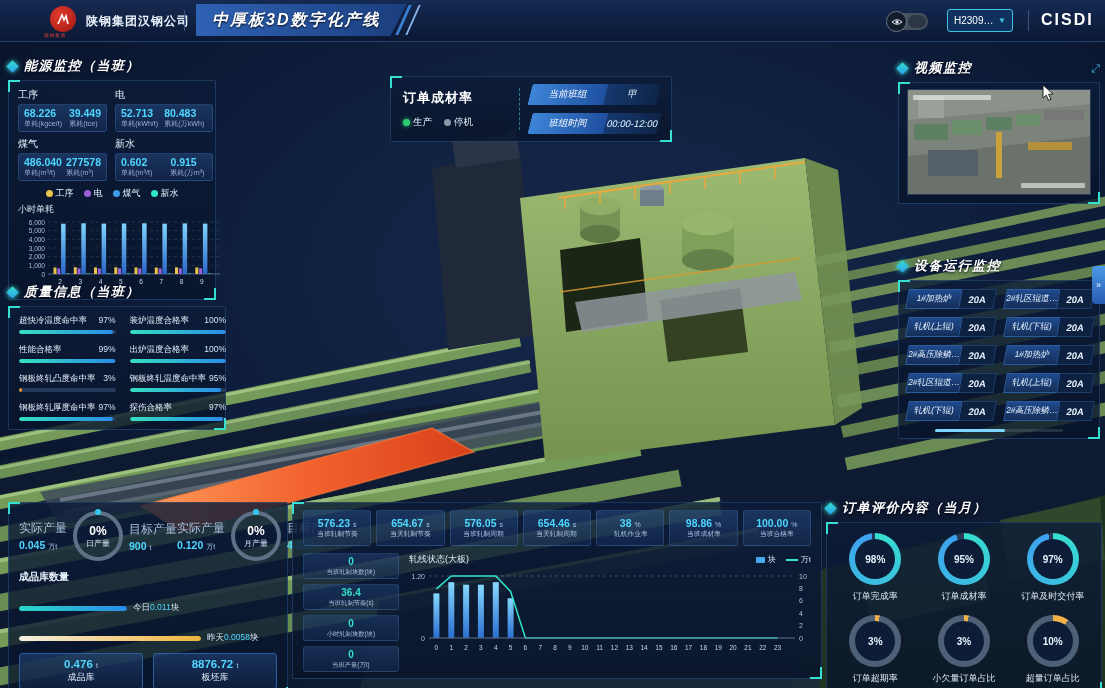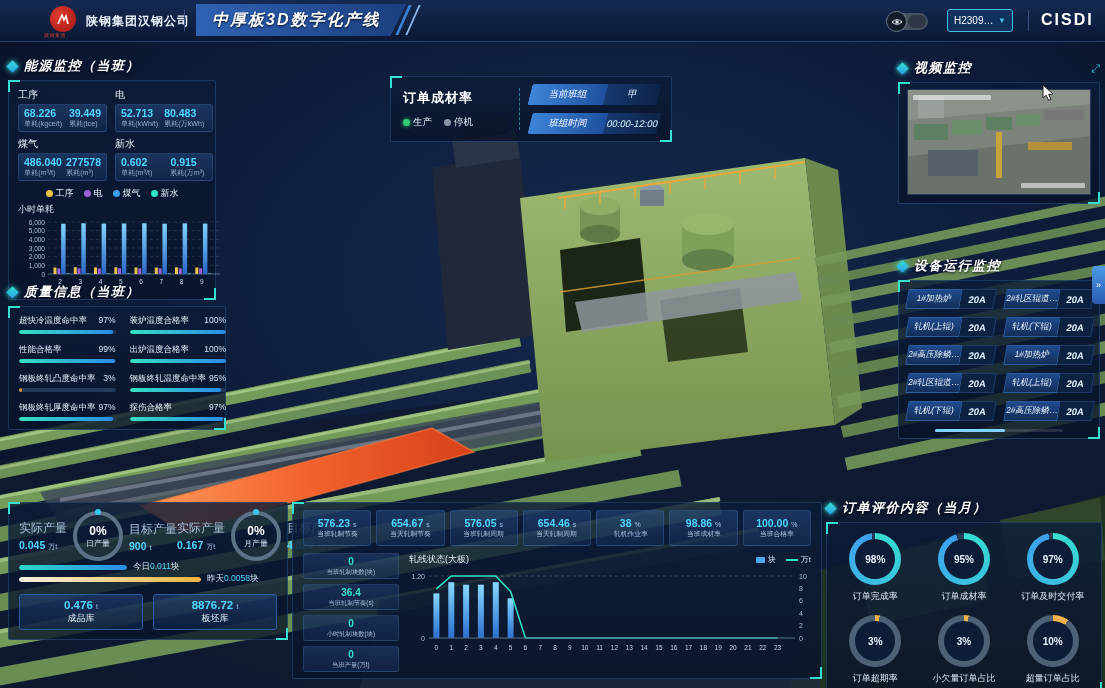--- a/index.html
+++ b/index.html
@@ -124,21 +124,21 @@
   .mini{display:flex;flex-direction:column;gap:2px;}
   .mlabel{font-size:12px;color:#a9c0dc;white-space:nowrap;}
   .mval{font-size:10.5px;font-weight:bold;color:#4fd6ff;white-space:nowrap;}
   .mval .u{font-size:7px;color:#9ec4e8;font-weight:normal;}
   .ring{position:relative;width:50px;height:50px;border:4px solid #5c7186;border-radius:50%;
     display:flex;flex-direction:column;align-items:center;justify-content:center;flex:none;}
   .ring::after{content:'';position:absolute;top:-6px;left:50%;margin-left:-3px;width:6px;height:6px;border-radius:50%;background:#35c8e8;}
   .ring .pct{font-size:12px;font-weight:bold;color:#fff;}
   .ring .rlabel{font-size:8px;color:#cfe0f2;}
   .stock-title{font-size:10px;font-weight:bold;color:#e8f1fb;margin-top:9px;}
-  .sbar{display:flex;align-items:center;gap:6px;margin-top:0;}
+  .sbar{display:flex;align-items:center;gap:6px;margin-top:18px;}
   .strack{height:5px;border-radius:3px;background:rgba(50,75,110,.55);overflow:hidden;flex:none;}
   .strack.t1{width:108px;}
   .strack.t2{width:182px;}
   .sfill{height:100%;border-radius:3px;}
   .sfill.cyan{background:linear-gradient(90deg,#2ad8c8,#2a8ce8);}
   .sfill.gold{background:linear-gradient(90deg,#f4f0e0,#f0b43c);}
   .sbar .stext{font-size:8.5px;color:#d8e6f4;white-space:nowrap;}
   .sbar .stext b{color:#4fd6ff;font-weight:normal;}
   .bins{display:flex;gap:10px;margin-top:9px;}
   .bin{flex:1;height:36px;background:linear-gradient(180deg,rgba(38,72,128,.55),rgba(16,36,70,.65));border:1px solid #2a5ca0;
@@ -656,32 +656,33 @@
               <span class="rlabel">日产量</span>
             </div>
           <div class="mini">
               <span class="mlabel">目标产量</span>
             <span class="mval"><span>900</span> <span class="u">t</span></span>
             </div>
         </div>
         <div class="ggroup">
           <div class="mini">
               <span class="mlabel">实际产量</span>
-            <span class="mval"><span>0.167</span> <span class="u">万t</span></span>
+            <span class="mval"><span>0.120</span> <span class="u">万t</span></span>
             </div>
           <div class="ring">
             <span class="pct">0%</span>
               <span class="rlabel">月产量</span>
             </div>
           <div class="mini">
               <span class="mlabel">目标产量</span>
             <span class="mval"><span>4.020</span> <span class="u">万t</span></span>
             </div>
         </div>
       </div>
+      <div class="stock-title">成品库数量</div>
       <div class="sbar">
         <div class="strack t1">
             <div class="sfill cyan" style="width:100%"></div>
           </div>
         <span class="stext"><span>今日</span><b>0.011</b><span>块</span></span>
       </div>
       <div class="sbar">
         <div class="strack t2">
             <div class="sfill gold" style="width:100%"></div>
           </div>

